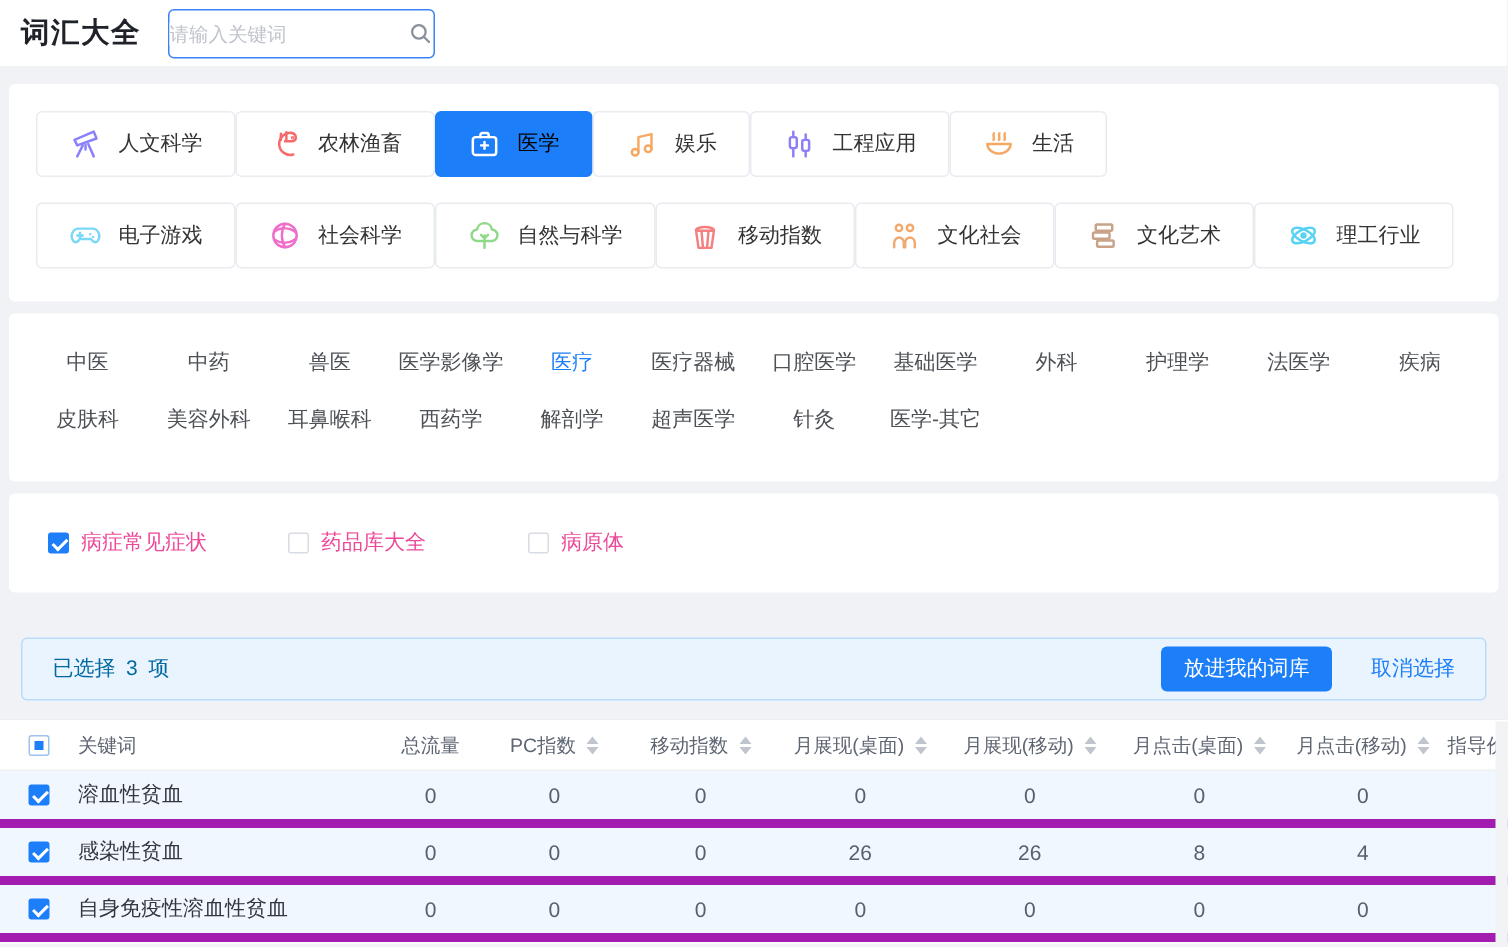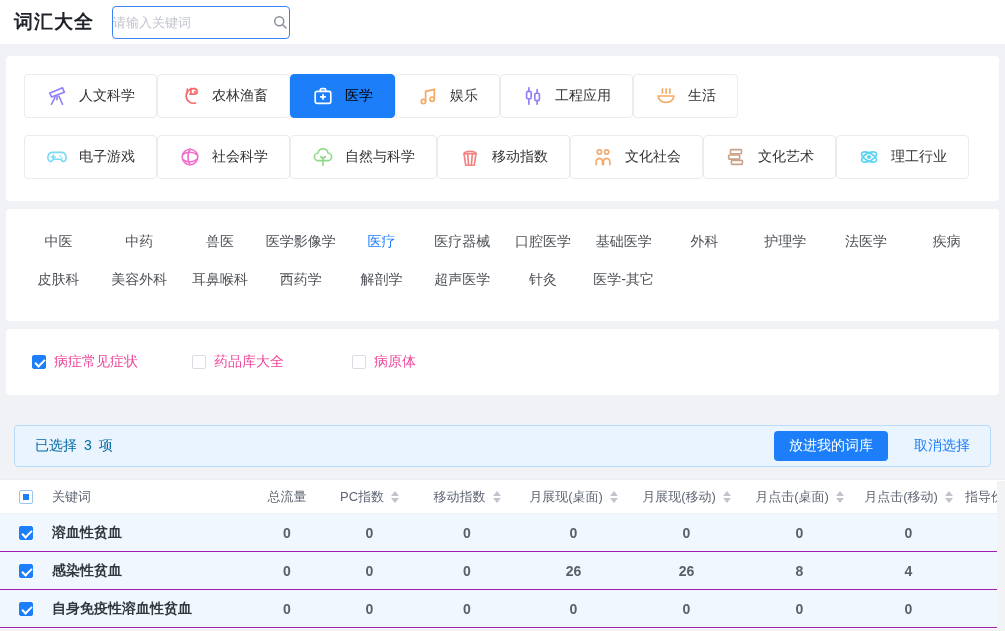--- a/index.html
+++ b/index.html
@@ -47,21 +47,21 @@
   .btn-primary { background:#1c7ef8; color:#fff; border:none; border-radius:4px; height:30px;
     padding:0 15px; font-size:14px; cursor:pointer; font-family:inherit; white-space:nowrap; }
   .link { color:#1c7ef8; font-size:14px; cursor:pointer; white-space:nowrap; }
   .table-card { margin:0; background:#fff; border-top:1px solid #eceef2; height:150px; }
   .tgrid { display:grid; grid-template-columns:52px 200px 70px 95px 100px 113px 113px 113px 105px 70px;
     align-items:center; }
   .thead { height:34px; border-bottom:1px solid #eef0f4; background:#fff; }
   .th { font-size:13px; color:#5f6673; display:flex; align-items:center; justify-content:center; }
   .th.kw { justify-content:flex-start; }
   .th.price { justify-content:flex-start; padding-left:4px; }
-  .trow { height:38px; background:#f0f7ff; border-bottom:1px solid #a21caf;font-weight:bold; }
+  .trow { height:38px; background:#f0f7ff; border-bottom:6px solid #a21caf; }
   .td { font-size:14px; color:#5a6069; text-align:center; }
   .td.kw { text-align:left; color:#32373c; }
   .cellcb { display:flex; justify-content:center; }
   .caret { display:inline-flex; flex-direction:column; gap:2px; margin-left:7px; cursor:pointer; }
   .caret i { display:block; width:0; height:0; border-left:4px solid transparent;
     border-right:4px solid transparent; }
   .caret .up { border-bottom:5px solid #c0c4cc; }
   .caret .dn { border-top:5px solid #c0c4cc; }
   .vscroll { position:absolute; right:0; top:481px; width:8px; height:150px; background:#f2f3f5; }
 </style>

